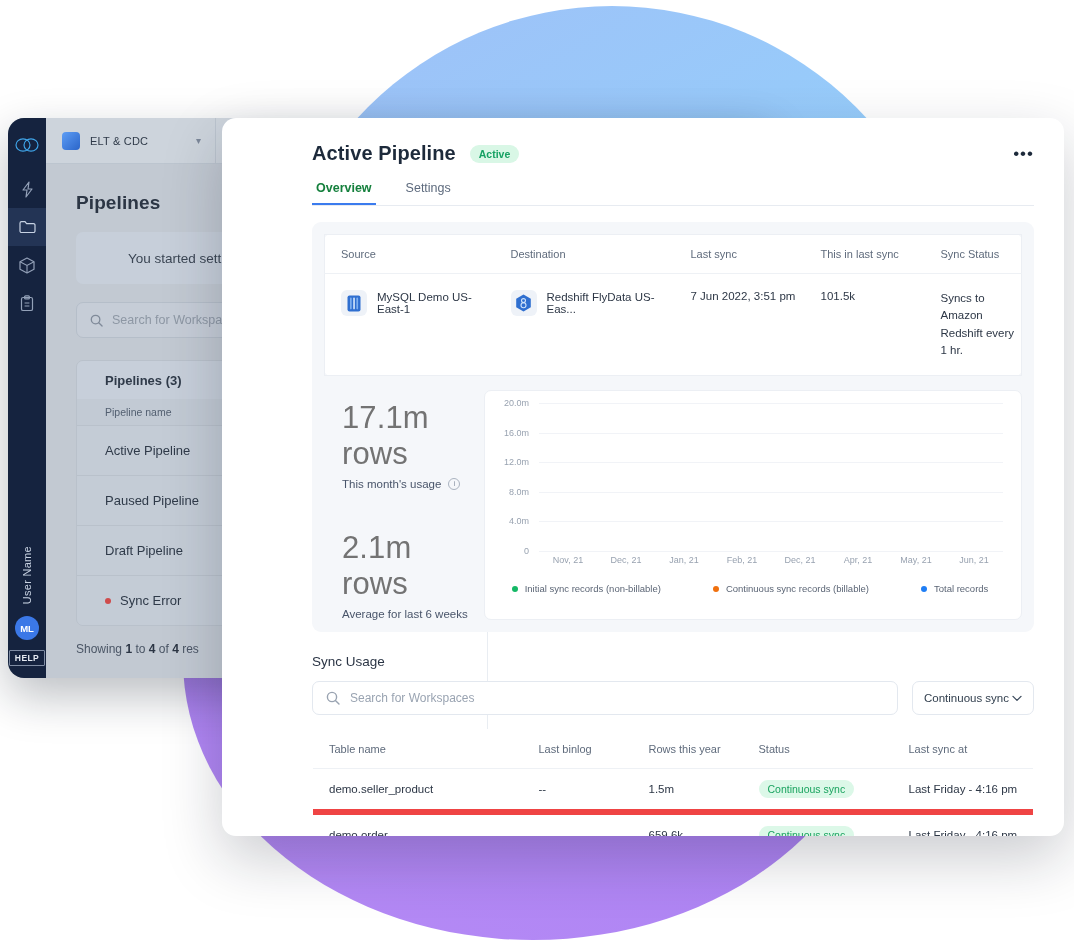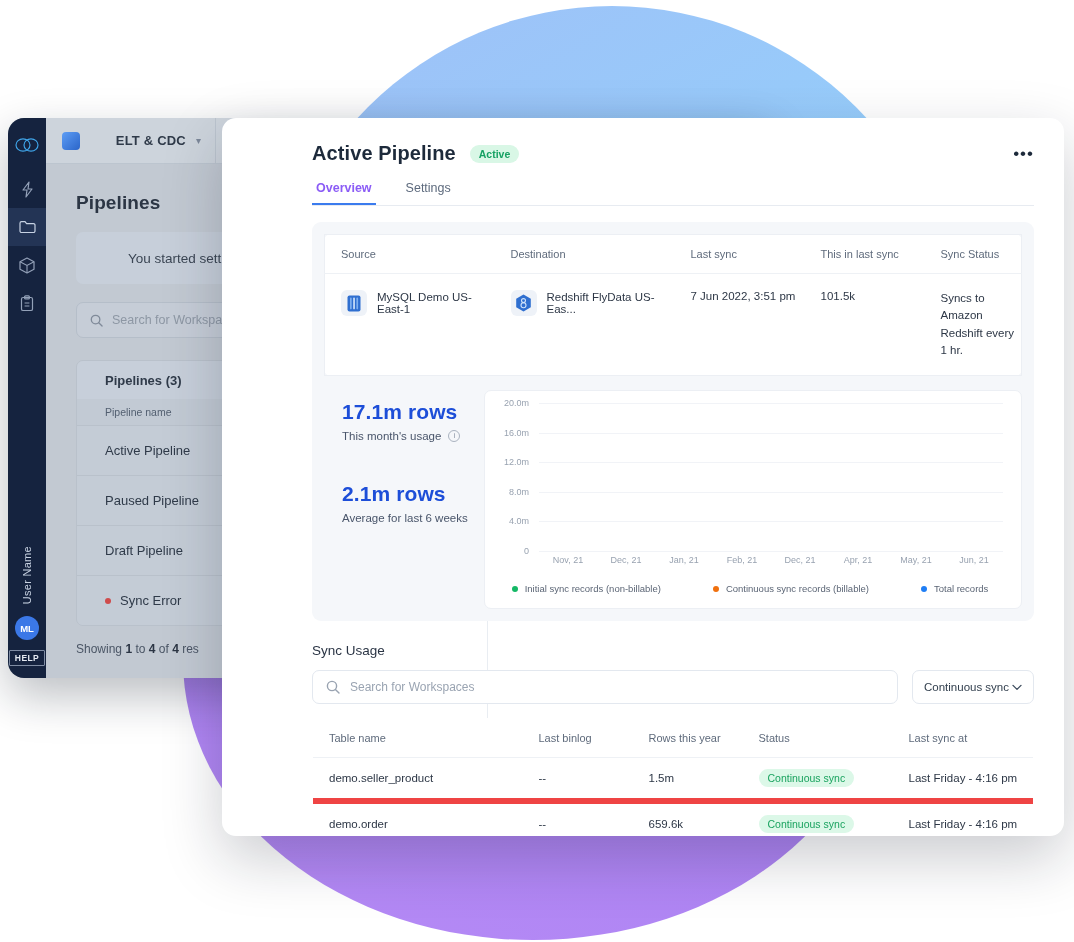--- a/index.html
+++ b/index.html
@@ -72,21 +72,21 @@
   }
   .ws-picker {
     display: flex; align-items: center; gap: 10px;
     padding: 0 14px 0 16px; height: 46px; width: 170px;
     border-right: 1px solid #bcc5cf;
   }
   .ws-logo {
     width: 18px; height: 18px; border-radius: 4px;
     background: linear-gradient(135deg, #5d9df5, #2b65c9);
   }
-  .ws-name { font-size: 13px; color: #2f3a49; font-weight: bold; letter-spacing:.2px; flex:1;text-align:right; }
+  .ws-name { font-size: 11px; color: #2f3a49; font-weight: normal; letter-spacing:.2px; flex:1; }
   .ws-chev { color: #7b8799; font-size: 10px; }
   .topbar-more { font-size: 11.5px; color: #2f3a49; padding-left: 16px; }
 
   .app-main { padding: 28px 0 0 30px; }
   .app-h1 { font-size: 19px; color: #2c3645; font-weight: bold; letter-spacing: .1px; }
   .banner {
     margin-top: 18px; height: 52px; border-radius: 7px;
     background: #c7cfda;
     display: flex; align-items: center; padding-left: 52px;
     font-size: 13.5px; color: #3b4654;
@@ -159,21 +159,21 @@
   }
   .dc-dots { margin-left: auto; color: #1d2a3b; font-size: 17px; letter-spacing:1px; line-height: 1; cursor: pointer; }
 
   .dc-tabs {
     margin-top: 16px; display: flex; gap: 26px;
     border-bottom: 1px solid #e7ebf1;
   }
   .dc-tab {
     font-size: 12.5px; color: #5d6a7d; padding: 0 4px 10px 4px; cursor: pointer;
   }
-  .dc-tab.active { color: #8b5cf6; font-weight: bold; box-shadow: inset 0 -2px 0 0 #3b7bee; }
+  .dc-tab.active { color: #15803d; font-weight: bold; box-shadow: inset 0 -2px 0 0 #3b7bee; }
 
   .dc-body { padding: 16px 30px 0 46px; }
 
   .panel {
     background: #f5f7fa; border-radius: 9px; padding: 12px;
   }
 
   
   .sum-table {
     background: #fff; border: 1px solid #eceff4; border-radius: 7px;
@@ -189,21 +189,21 @@
   .cell-ico { display: flex; align-items: center; gap: 10px; }
   .ico-sq {
     width: 26px; height: 26px; border-radius: 6px; background: #eef2f8;
     display: flex; align-items: center; justify-content: center; flex: 0 0 26px;
   }
   .two-line { line-height: 1.5; }
 
   
   .usage-wrap { display: flex; margin-top: 14px; }
   .usage-stats { width: 160px; padding: 10px 0 0 18px; }
-  .stat-num { font-size: 21px; font-weight: bold; color: #1d4ed8; letter-spacing: .1px; }
+  .stat-num { font-size: 31px; font-weight: normal; color: #737373; letter-spacing: .1px; }
   .stat-lbl { font-size: 11.5px; color: #49556a; margin-top: 6px; display:flex; align-items:flex-start; gap:7px; }
   .info-i {
     width: 12px; height: 12px; border-radius: 50%; border: 1px solid #aab3c0;
     color: #8e98a7; font-size: 8px; display:flex; align-items:center; justify-content:center;
     line-height: 1;
   }
   .stat-gap { height: 40px; }
 
   .chart-card {
     flex: 1; background: #fff; border: 1px solid #eceff4; border-radius: 7px;

